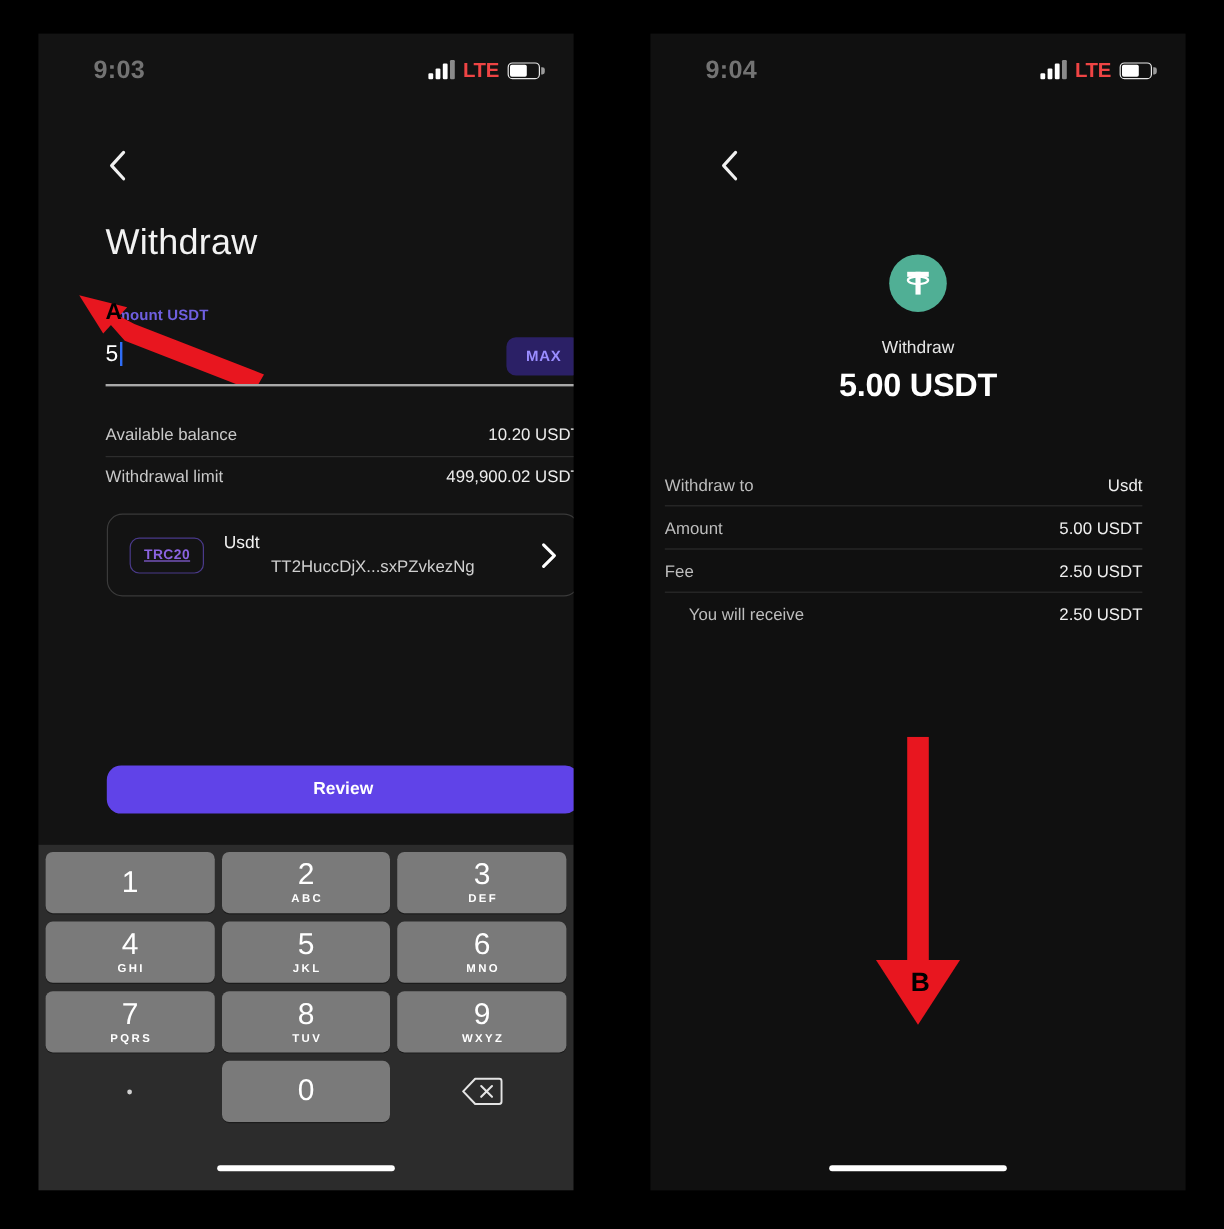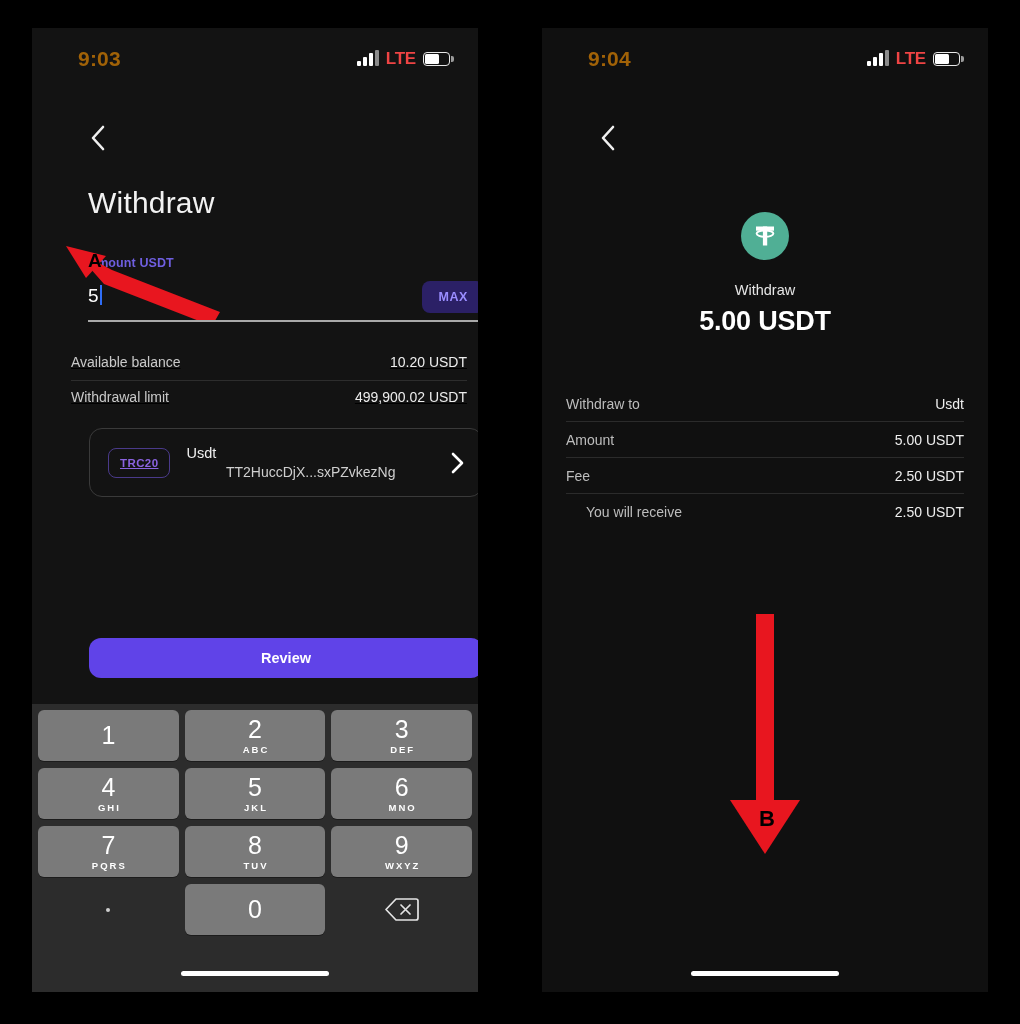--- a/index.html
+++ b/index.html
@@ -33,21 +33,21 @@
     position: absolute;
     top: 0; left: 0; right: 0;
     height: 62px;
     display: flex;
     align-items: center;
     justify-content: space-between;
     padding: 0 28px 0 46px;
     box-sizing: border-box;
   }
   .status-time {
-    color: #a16207;
+    color: #737373;
     font-size: 21px;
     font-weight: bold;
     letter-spacing: 0.2px;
   }
   .status-right {
     display: flex;
     align-items: center;
     gap: 7px;
   }
   .signal-bars {
@@ -165,23 +165,22 @@
     margin-bottom: 1px;
   }
   .amount-underline {
     height: 2px;
     background: #a9a9a9;
     margin-top: 6px;
   }
 
   .info-rows {
     position: absolute;
-    left: 39px; top: 318px;
+    left: 56px; top: 318px;
     width: 396px;
-    text-decoration: underline;
   }
   .info-row {
     display: flex;
     justify-content: space-between;
     align-items: center;
     padding: 8px 0 10px 0;
     border-bottom: 1px solid #2d2d2d;
   }
   .info-row:last-child { border-bottom: none; }
   .info-key   { color: #c9c9c9; font-size: 14px; }
@@ -309,21 +308,21 @@
     position: absolute;
     left: 0; right: 0; top: 278px;
     text-align: center;
     color: #ffffff;
     font-size: 27px;
     font-weight: bold;
     letter-spacing: -0.2px;
   }
   .summary-rows {
     position: absolute;
-    left: 24px; top: 358px;
+    left: 12px; top: 358px;
     width: 398px;
   }
   .sum-row {
     display: flex;
     justify-content: space-between;
     align-items: center;
     padding: 10px 0 9px 0;
     border-bottom: 1px solid #2b2b2b;
   }
   .sum-row:last-child { border-bottom: none; margin-left: 20px; }

